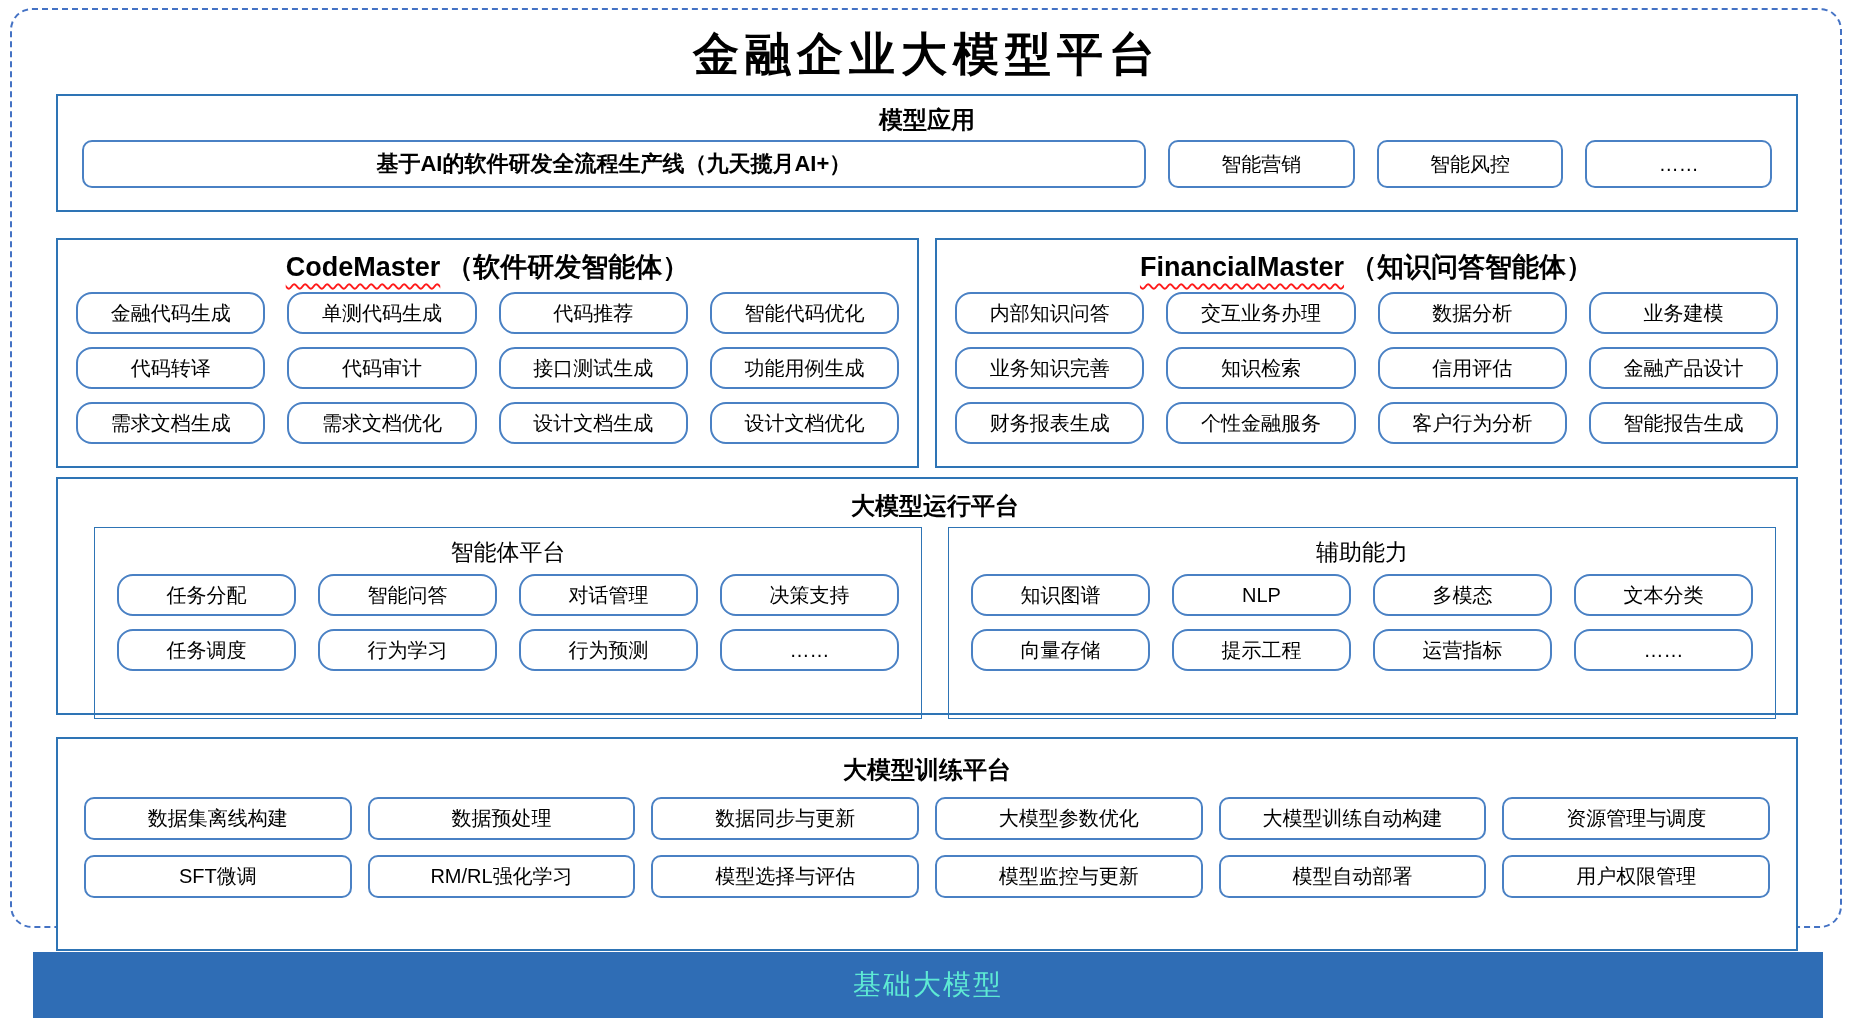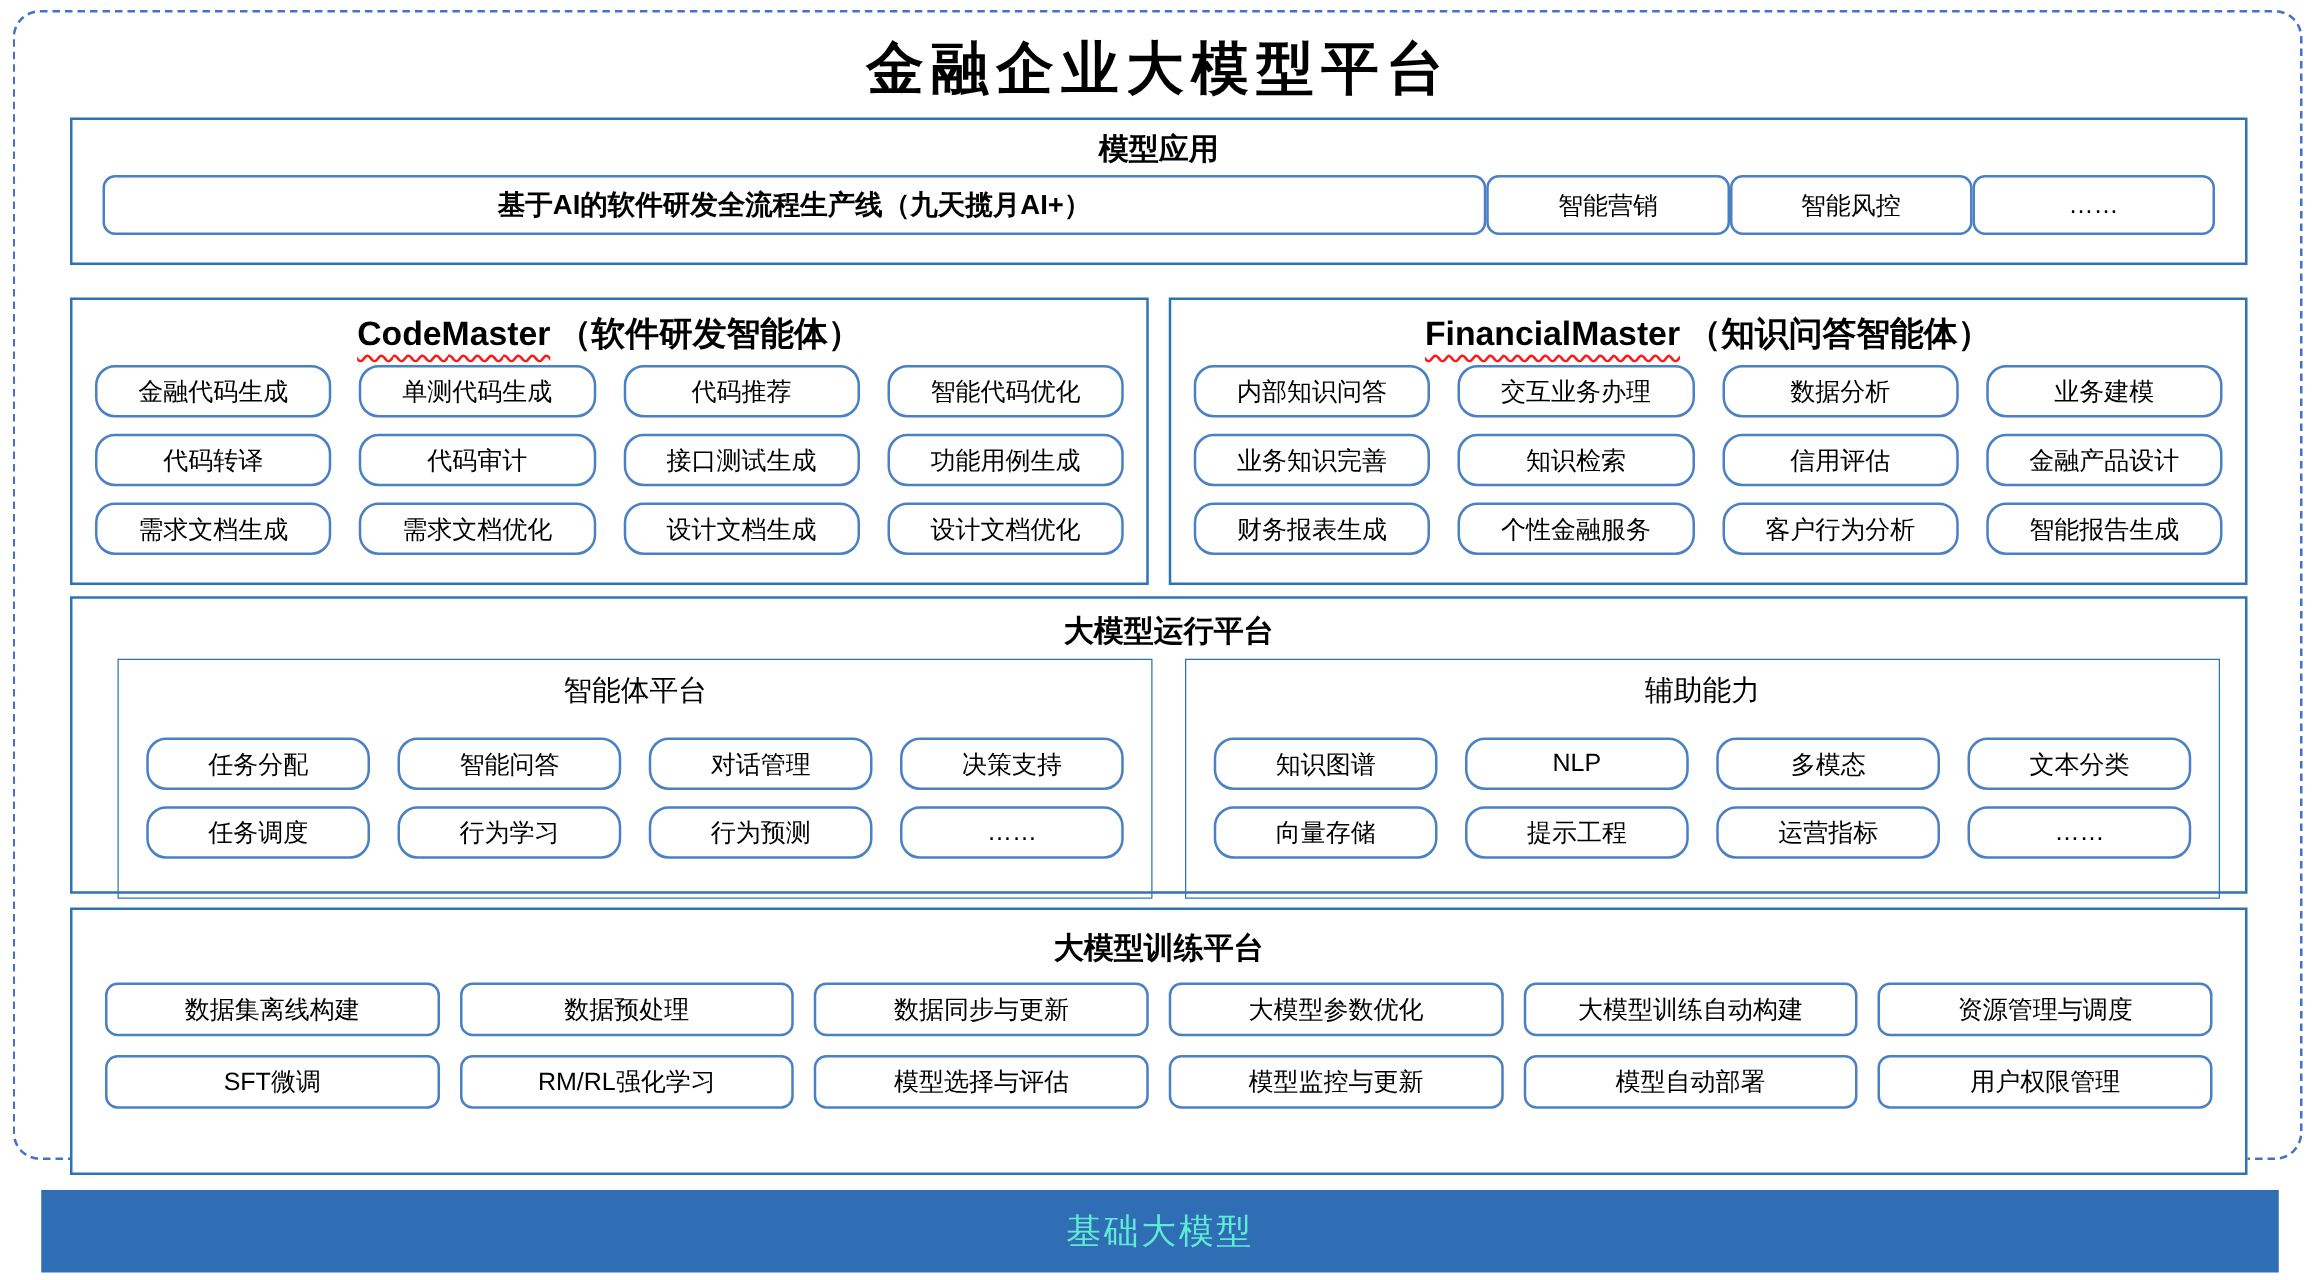--- a/index.html
+++ b/index.html
@@ -19,42 +19,42 @@
   .sec-header{text-align:center;font-weight:bold;font-size:24px;}
 
   
   .btn{border:2px solid var(--button-border,#4A81C4);border-radius:10px;background:#fff;
        display:flex;align-items:center;justify-content:center;
        font-size:20px;white-space:nowrap;box-sizing:border-box;}
 
   
   .sec-app{height:118px;padding:8px 14px 0 14px;}
   .sec-app .sec-header{line-height:32px;}
-  .app-row{display:flex;height:48px;margin-top:4px;padding:0 10px;}
+  .app-row{display:flex;gap:22px;height:48px;margin-top:4px;padding:0 10px;}
   .pipeline{flex:5.8;font-size:22px;font-weight:bold;}
   .app-item{flex:1;}
 
   
   .agents-row{display:flex;gap:16px;margin-top:26px;height:230px;}
   .agent{flex:1;padding:8px 18px 0 18px;}
   .agent-title{text-align:center;font-weight:bold;font-size:27px;height:40px;line-height:38px;}
   .wavy{text-decoration:underline wavy #ff1a1a;text-decoration-thickness:2px;text-underline-offset:7px;margin-right:6px;}
   .grid4{display:grid;grid-template-columns:repeat(4,1fr);column-gap:22px;row-gap:13px;margin-top:4px;}
   .grid4 .btn{height:42px;border-radius:16px;}
 
   
   .sec-runtime{margin-top:9px;height:238px;padding:6px 20px 0 36px;}
   .sec-runtime .sec-header{line-height:42px;}
   .runtime-row{display:flex;gap:26px;height:192px;}
   .subbox{flex:1;border:1.5px solid var(--section-border,#2E74B5);box-sizing:border-box;padding:4px 22px 0 22px;}
   .sub-title{text-align:center;font-size:23px;height:40px;line-height:40px;}
-  .subbox .grid4{margin-top:18px;text-align:center;}
+  .subbox .grid4{margin-top:2px;text-align:center;}
 
   
-  .sec-training{margin-top:11px;height:214px;padding:8px 26px 0 26px;}
+  .sec-training{margin-top:22px;height:214px;padding:8px 26px 0 26px;}
   .sec-training .sec-header{line-height:46px;}
   .grid6{display:grid;grid-template-columns:repeat(6,1fr);column-gap:16px;row-gap:15px;margin-top:4px;}
   .grid6 .btn{height:43px;}
 
   
   .base-bar{position:absolute;left:33px;top:952px;width:1790px;height:66px;
             background:var(--bar-fill,#2F6DB5);color:#5eead4;display:flex;align-items:center;
             justify-content:center;font-size:28px;letter-spacing:2px;}
 </style>
 </head>

